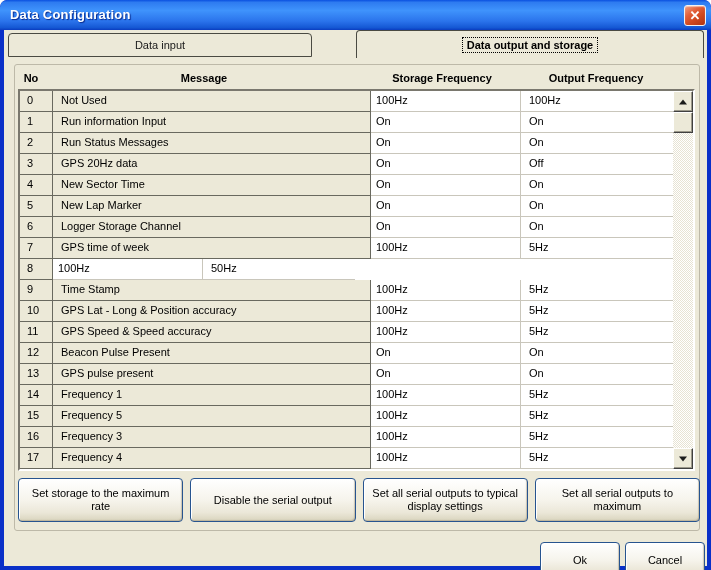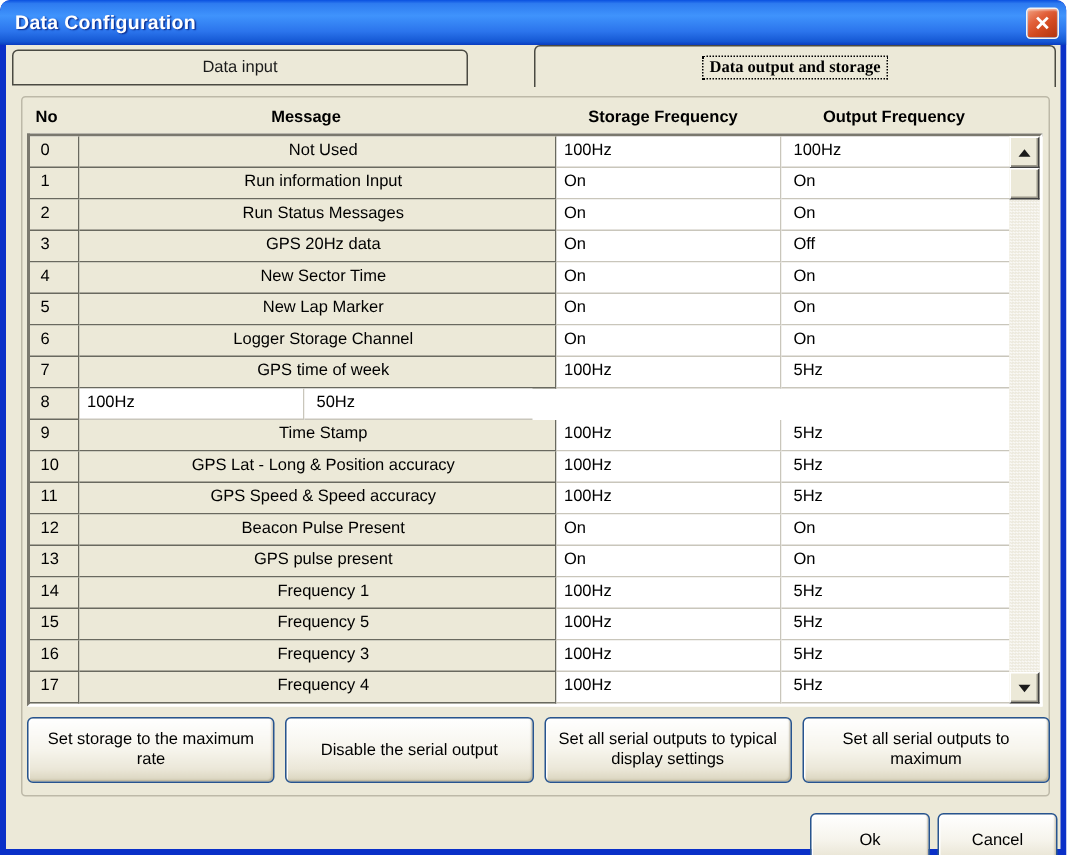--- a/index.html
+++ b/index.html
@@ -38,21 +38,21 @@
   }
 
   
   .tab {
     position:absolute; background:#ECE9D8;
     border:1px solid #4A4A42; border-radius:4px 4px 0 0;
     display:flex; align-items:center; justify-content:center;
   }
   .tab-inactive { left:4px; top:3px; width:304px; height:24px; border-bottom:1px solid #4A4A42; }
   .tab-active   { left:352px; top:0px; width:348px; height:28px; border-bottom:none; z-index:2; }
-  .tab-active .focus-rect { outline:1px dotted #000; padding:1px 4px; font-weight:bold;font-family:Liberation Serif, serif; }
+  .tab-active .focus-rect { outline:1px dotted #000; padding:1px 4px; font-weight:bold; }
   .tab-inactive .tab-label { color:#1a1a1a; }
 
   
   .pane {
     position:absolute; left:10px; top:34px; width:686px; height:467px;
     border:1px solid #BDB9A8; border-radius:3px; background:#ECE9D8;
   }
 
   
   .col-header { position:absolute; top:42px; font-weight:bold; transform:translateX(-50%); white-space:nowrap; }
@@ -64,21 +64,21 @@
   
   .grid {
     position:absolute; left:14px; top:59px; width:677px; height:382px;
     border:2px solid; border-color:#7A786E #FFFFFF #FFFFFF #7A786E;
     background:#fff; display:flex;
   }
   .rows { width:653px; }
   .trow { display:flex; height:21px; }
   .cell { height:21px; line-height:19px; overflow:hidden; white-space:nowrap; }
   .c-no  { width:33px;  background:#ECE9D8; border-right:1px solid #69695F; border-bottom:1px solid #69695F; padding-left:7px; }
-  .c-msg { width:318px; background:#ECE9D8; border-right:1px solid #69695F; border-bottom:1px solid #69695F; padding-left:8px;text-align:center; }
+  .c-msg { width:318px; background:#ECE9D8; border-right:1px solid #69695F; border-bottom:1px solid #69695F; padding-left:8px; }
   .c-sto { width:150px; background:#FFFFFF; border-right:1px solid #C9C6BB; border-bottom:1px solid #C9C6BB; padding-left:5px; }
   .c-out { width:152px; background:#FFFFFF; border-bottom:1px solid #C9C6BB; padding-left:8px; }
 
   
   .scrollbar { width:20px; display:flex; flex-direction:column; background:#F3F1E4; }
   .sb-btn, .sb-thumb {
     height:21px; background:#ECE9D8;
     border:1px solid; border-color:#FFFFFF #404040 #404040 #FFFFFF;
     box-shadow:inset -1px -1px 0 #9B988A;
     position:relative; flex:0 0 auto;

